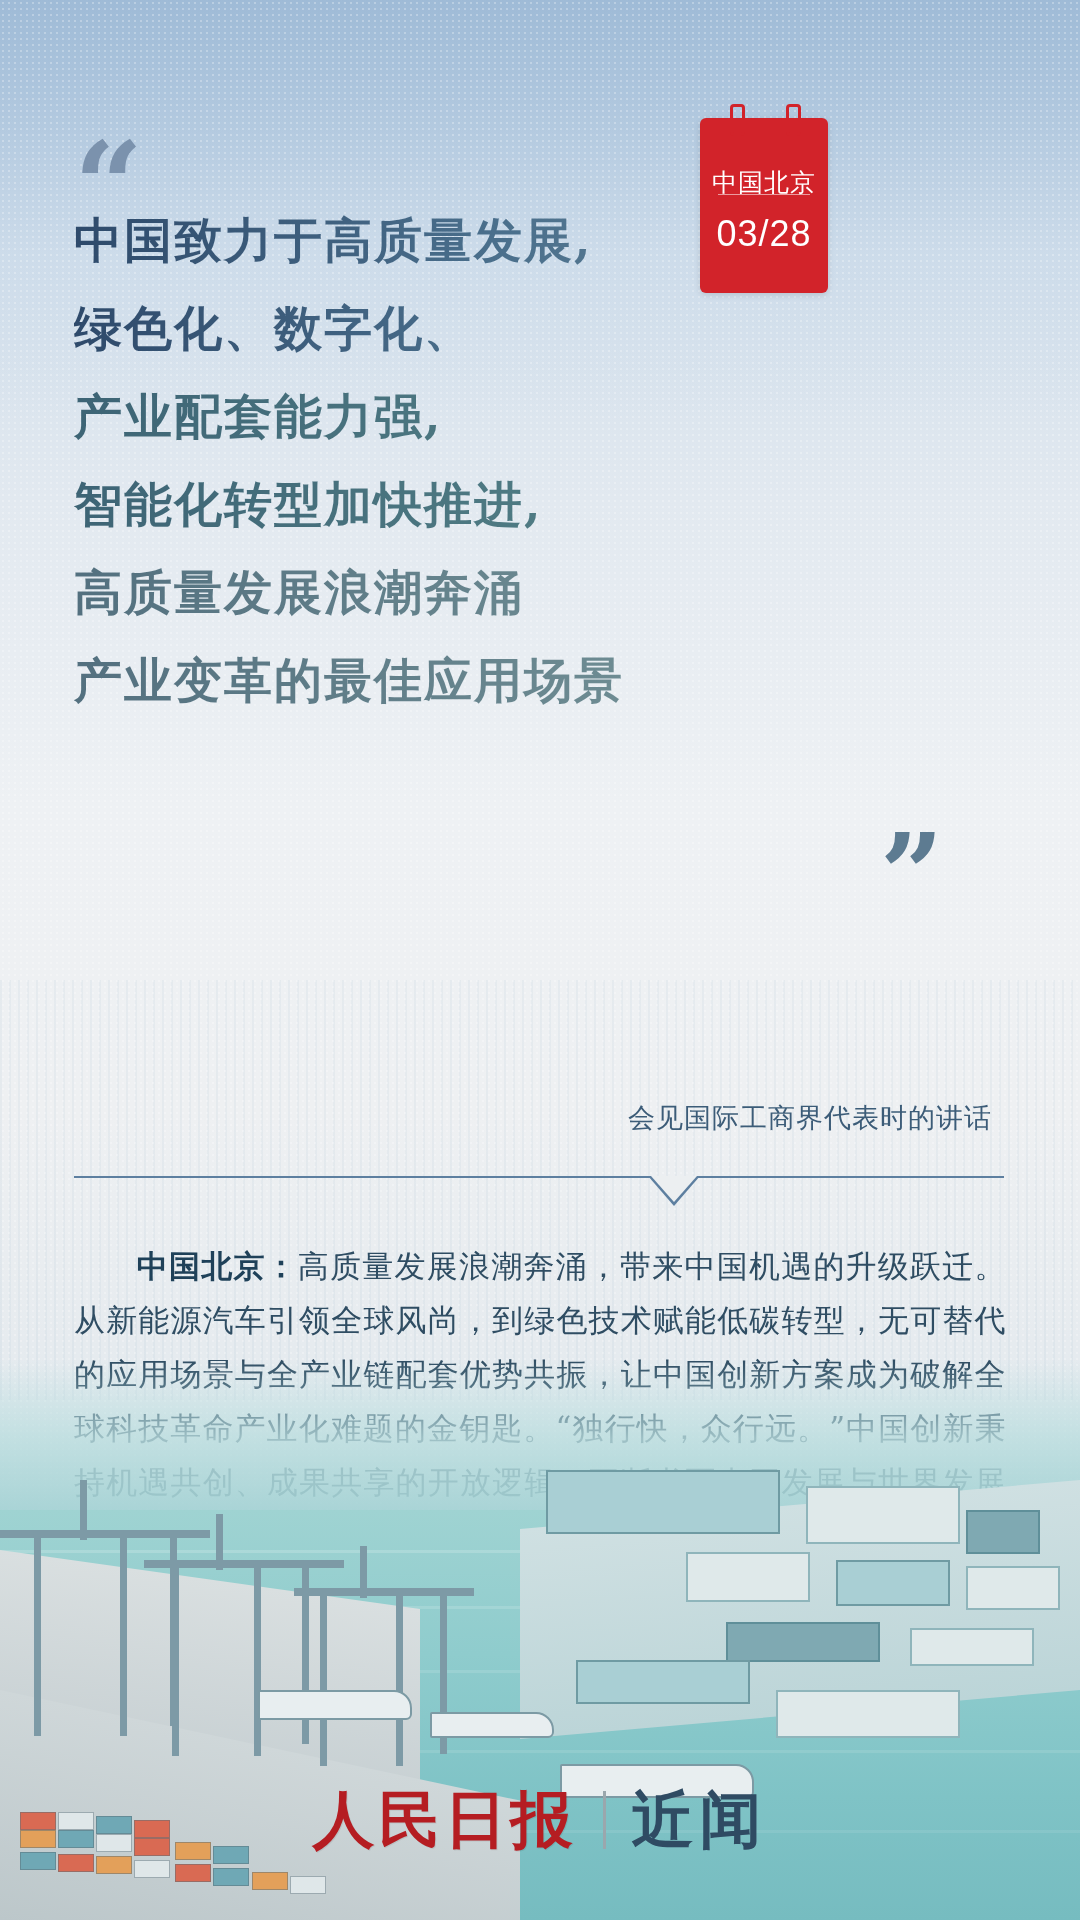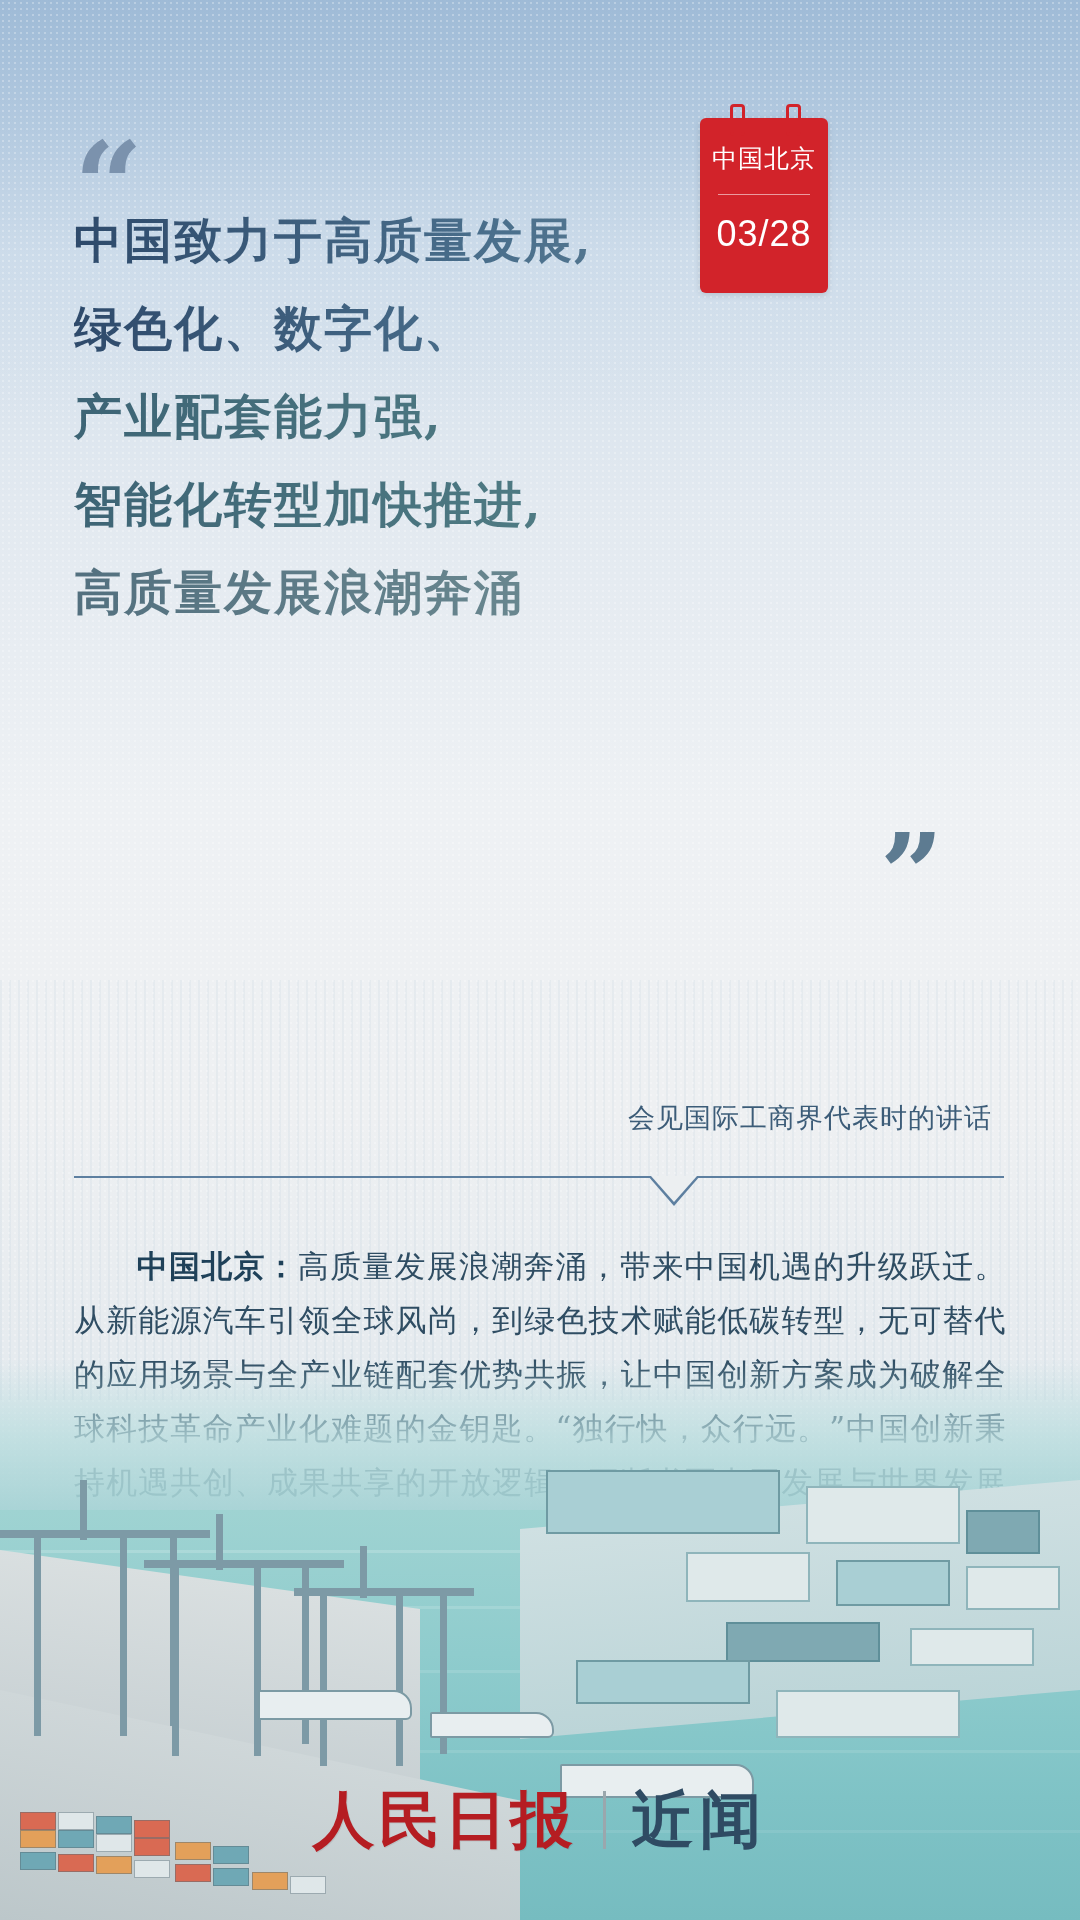--- a/index.html
+++ b/index.html
@@ -65,21 +65,21 @@
     width: 9px;
     height: 26px;
     border: 3px solid #d2232a;
     border-radius: 4px;
     background: transparent;
   }
   .cal-ring.r1 { left: 30px; }
   .cal-ring.r2 { left: 86px; }
   .cal-city {
     position: absolute;
-    top: 24px; left: 0; right: 0;
+    top: 48px; left: 0; right: 0;
     font-size: 25px;
     letter-spacing: 1px;
     font-weight: 500;
     font-family: "Liberation Sans", sans-serif;
   }
   .cal-line {
     position: absolute;
     top: 76px;
     left: 18px; right: 18px;
     height: 1px;
@@ -362,20 +362,21 @@
   </div>
 
   <div class="quote-mark-open">“</div>
 
   <div class="quote">
     <div class="qline g1">中国致力于高质量发展,</div>
     <div class="qline g1">绿色化、数字化、</div>
     <div class="qline g2">产业配套能力强,</div>
     <div class="qline g2">智能化转型加快推进,</div>
     <div class="qline g3">高质量发展浪潮奔涌</div>
+    <div class="qline g3">产业变革的最佳应用场景</div>
   </div>
 
   <div class="quote-mark-close">”</div>
 
   <div class="source">会见国际工商界代表时的讲话</div>
 
   <div class="divider"></div>
   <div class="notch"></div>
   <div class="notch-inner"></div>
 

